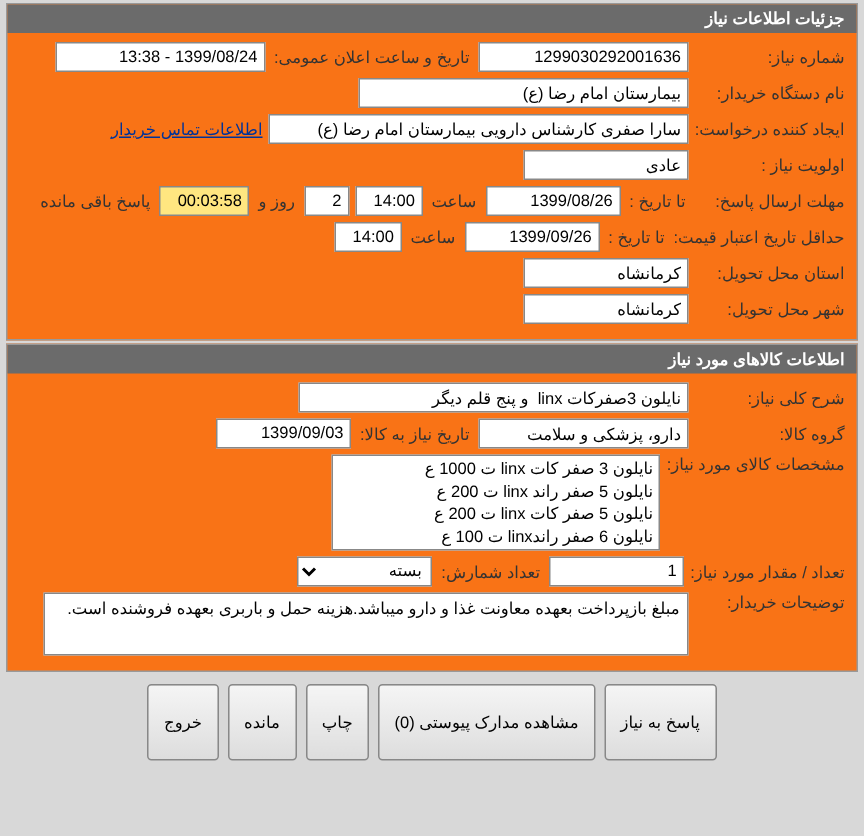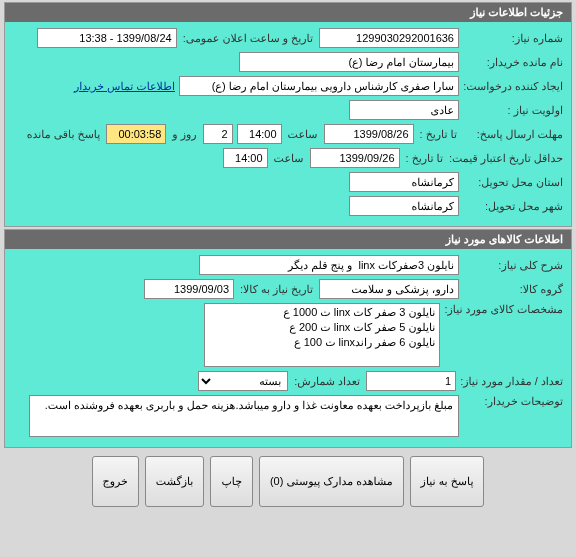--- a/index.html
+++ b/index.html
@@ -4,21 +4,21 @@
 <style>
 * { box-sizing: border-box; margin: 0; padding: 0; }
 body {
   font-family: Tahoma, Arial, sans-serif;
   font-size: 11px;
   background: #d8d8d8;
   direction: rtl;
   width: 576px;
 }
 .panel {
-  background: #5eead4;
+  background: #f97316;
   border: 1px solid #999;
   margin: 2px 4px;
 }
 .panel-header {
   background: #6b6b6b;
   color: #fff;
   padding: 3px 8px;
   font-size: 11px;
   font-weight: bold;
 }
@@ -58,21 +58,21 @@
   padding: 1px 2px;
   font-family: Tahoma, Arial;
   font-size: 11px;
   height: 20px;
 }
 .listbox {
   border: 1px solid #888;
   background: #fff;
   font-family: Tahoma, Arial;
   font-size: 11px;
-  width: 236px;
+  width: 219px;
   height: 64px;
   overflow-y: scroll;
   padding: 1px;
   margin-left: 18px;
 }
 .listbox .opt {
   padding: 1px 3px;
 }
 textarea {
   border: 1px solid #888;
@@ -120,21 +120,21 @@
   <div class="panel-body">
 
     <div class="row">
       <span class="label">شماره نیاز:</span>
       <input type="text" class="w-140" readonly="" value="1299030292001636" style="">
       <span class="label-sm">تاریخ و ساعت اعلان عمومی:</span>
       <input type="text" class="w-140" readonly="" value="1399/08/24 - 13:38" style="">
     </div>
 
     <div class="row">
-      <span class="label">نام مانده خریدار:</span>
+      <span class="label">نام دستگاه خریدار:</span>
       <input type="text" class="w-220" readonly="" value="بیمارستان امام رضا (ع)" style="">
     </div>
 
     <div class="row">
       <span class="label">ایجاد کننده درخواست:</span>
       <input type="text" style="width: 280px;" readonly="" value="سارا صفری کارشناس دارویی بیمارستان امام رضا (ع)">
       <span class="link">اطلاعات تماس خریدار</span>
     </div>
 
     <div class="row">
@@ -188,20 +188,21 @@
       <span class="label">گروه کالا:</span>
       <input type="text" class="w-140" readonly="" value="دارو، پزشکی و سلامت" style="">
       <span class="label-sm">تاریخ نیاز به کالا:</span>
       <input type="text" class="w-90" value="1399/09/03" style="">
     </div>
 
     <div class="row" style="align-items:flex-start">
       <span class="label">مشخصات کالای مورد نیاز:</span>
       <div class="listbox">
         <div class="opt">نایلون 3 صفر کات linx ت 1000 ع</div>
+        <div class="opt">نایلون 5 صفر راند linx ت 200 ع</div>
         <div class="opt">نایلون 5 صفر کات linx ت 200 ع</div>
         <div class="opt">نایلون 6 صفر راندlinx ت 100 ع</div>
       </div>
     </div>
 
     <div class="row">
       <span class="label">تعداد / مقدار مورد نیاز:</span>
       <input type="text" class="w-90" value="1" style="">
       <span class="label-sm">تعداد شمارش:</span>
       <select class="w-90">
@@ -214,15 +215,15 @@
       <textarea readonly="" style="">مبلغ بازپرداخت بعهده معاونت غذا و دارو میباشد.هزینه حمل و باربری بعهده فروشنده است.</textarea>
     </div>
 
   </div>
 </div>
 
 <div class="buttonbar">
   <button class="btn">پاسخ به نیاز</button>
   <button class="btn">مشاهده مدارک پیوستی (0)</button>
   <button class="btn">چاپ</button>
-  <button class="btn">بازگشت</button>
+  <button class="btn">مانده</button>
   <button class="btn">خروج</button>
 </div>
 
 </body></html>

